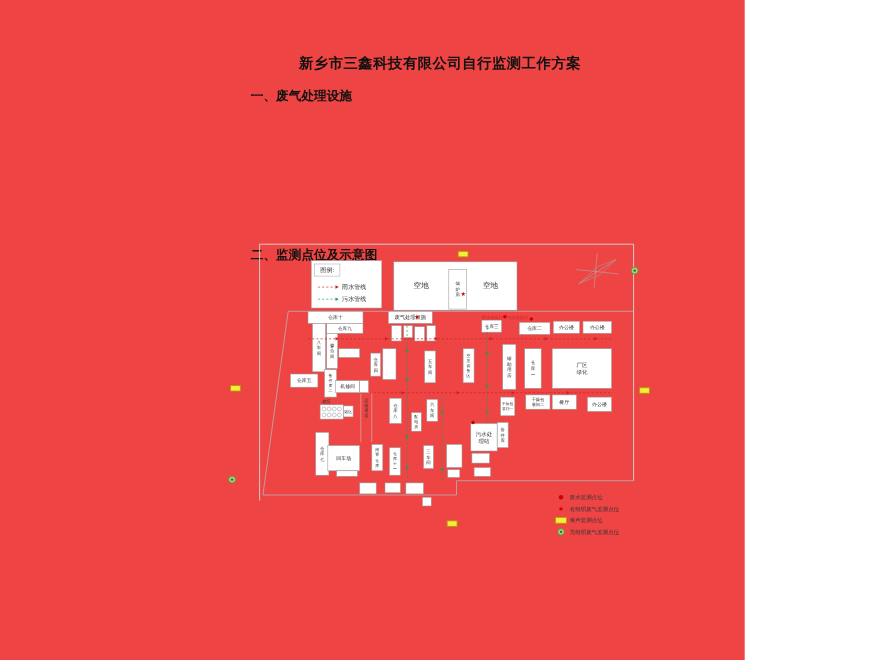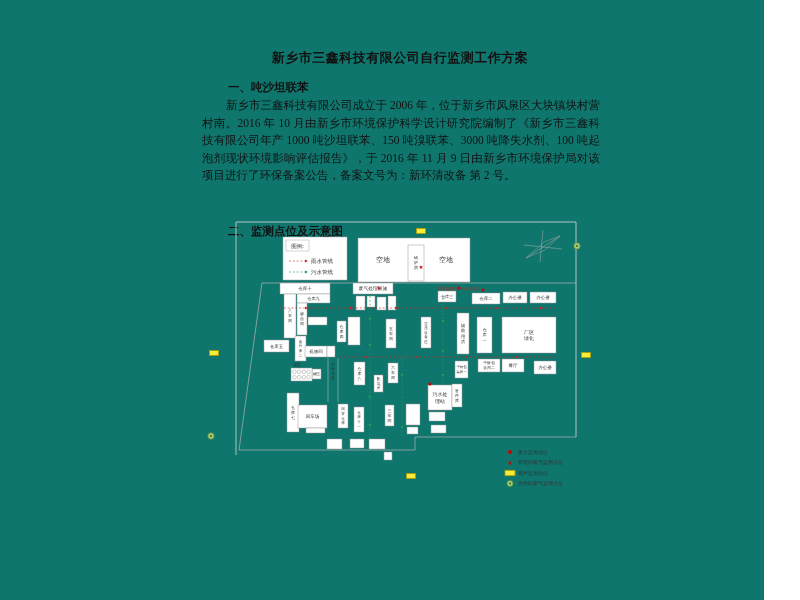--- a/index.html
+++ b/index.html
@@ -1,33 +1,32 @@
 <!DOCTYPE html>
 <html><head>
 <meta charset="utf-8">
 <style>
   html,body{margin:0;padding:0;background:#fff;}
-  .page{position:relative;width:764px;height:600px;background:#0f766e;overflow:hidden;
+  .page{position:relative;width:677px;height:600px;background:#ef4444;overflow:hidden;
         font-family:"Liberation Serif","DejaVu Serif",serif;color:#111;}
   .doc-title{position:absolute;top:49px;left:200px;width:400px;text-align:center;
         font-size:13px;font-weight:bold;letter-spacing:0.5px;}
   .sec-heading{position:absolute;left:228px;font-size:11.5px;font-weight:bold;}
   .sec1{top:80px;}
   .sec2{top:188px;margin-top:36px;}
   .body-par{position:absolute;top:97px;left:202px;width:398px;font-size:11.5px;
         line-height:17.6px;text-align:justify;text-indent:24px;margin:0;}
   #diagram{position:absolute;left:195px;top:215px;}
 </style>
 </head>
 <body>
 
 <div class="page">
   <div class="doc-title">新乡市三鑫科技有限公司自行监测工作方案</div>
-  <div class="sec-heading sec1">一、吨沙坦联苯</div>
-  <p class="body-par">新乡市三鑫科技有限公司成立于 2006 年，位于新乡市凤泉区大块镇块村营村南。2016 年 10 月由新乡市环境保护科学设计研究院编制了《新乡市三鑫科技有限公司年产 1000 吨沙坦联苯、150 吨溴联苯、3000 吨降失水剂、100 吨起泡剂现状环境影响评估报告》，于 2016 年 11 月 9 日由新乡市环境保护局对该项目进行了环保备案公告，备案文号为：新环清改备 第 2 号。</p>
+  <div class="sec-heading sec1">一、废气处理设施</div>
   <div class="sec-heading sec2">二、监测点位及示意图</div>
   <svg id="diagram" width="410" height="285" viewBox="195 215 410 285" xmlns="http://www.w3.org/2000/svg">
       <polyline points="236,222 576,222" fill="none" stroke="#d9d9d9" stroke-width="0.8"></polyline>
       <polyline points="236,222 236,455" fill="none" stroke="#d9d9d9" stroke-width="0.8"></polyline>
       <polyline points="576,222 576,437" fill="none" stroke="#d9d9d9" stroke-width="0.8"></polyline>
       <polyline points="262,283 576,283" fill="none" stroke="#b5b5b5" stroke-width="0.7"></polyline>
       <polyline points="262,283 239,450" fill="none" stroke="#b5b5b5" stroke-width="0.7"></polyline>
       <polyline points="239,450 415,450" fill="none" stroke="#b5b5b5" stroke-width="0.7"></polyline>
       <polyline points="415,450 415,437" fill="none" stroke="#b5b5b5" stroke-width="0.7"></polyline>
       <polyline points="415,437 576,437" fill="none" stroke="#b5b5b5" stroke-width="0.7"></polyline>

